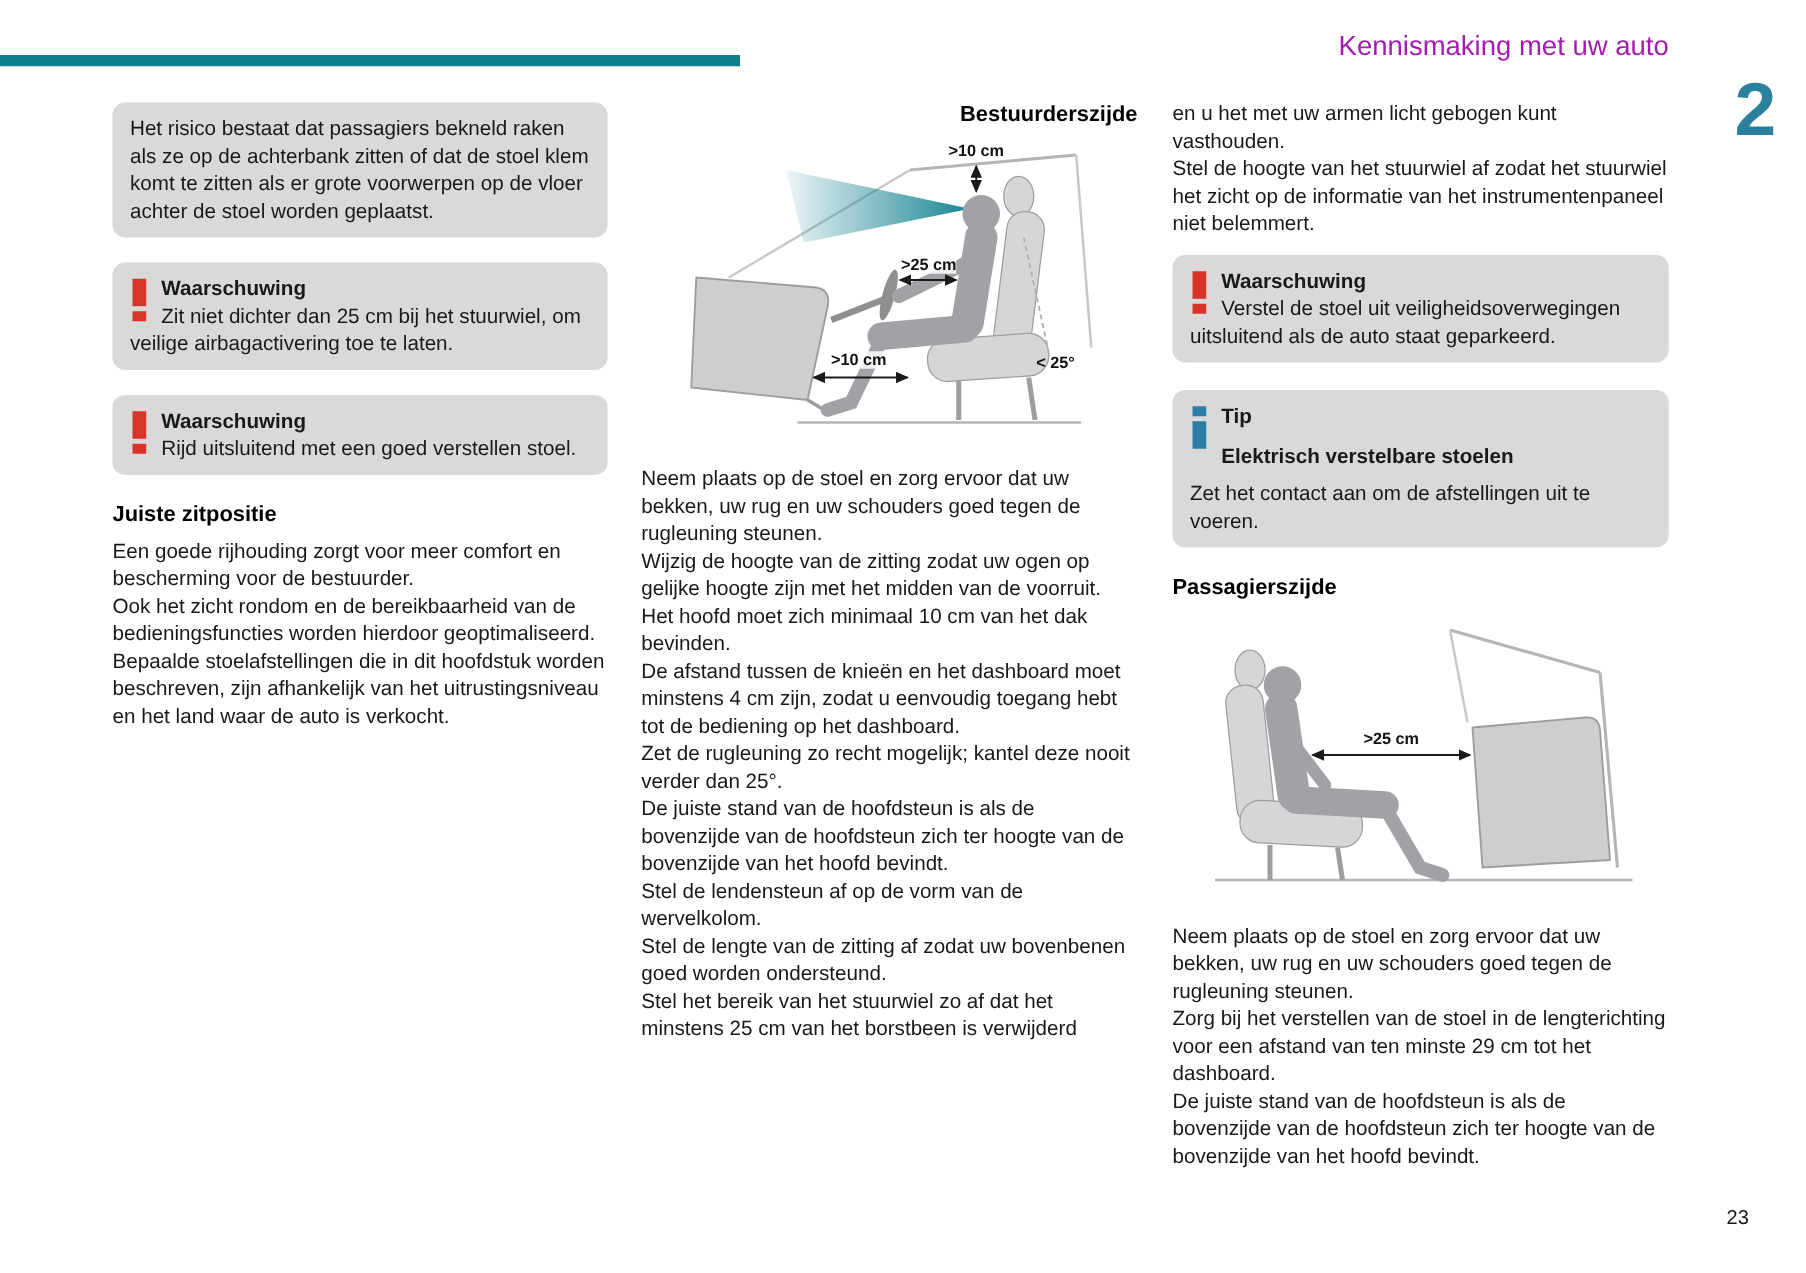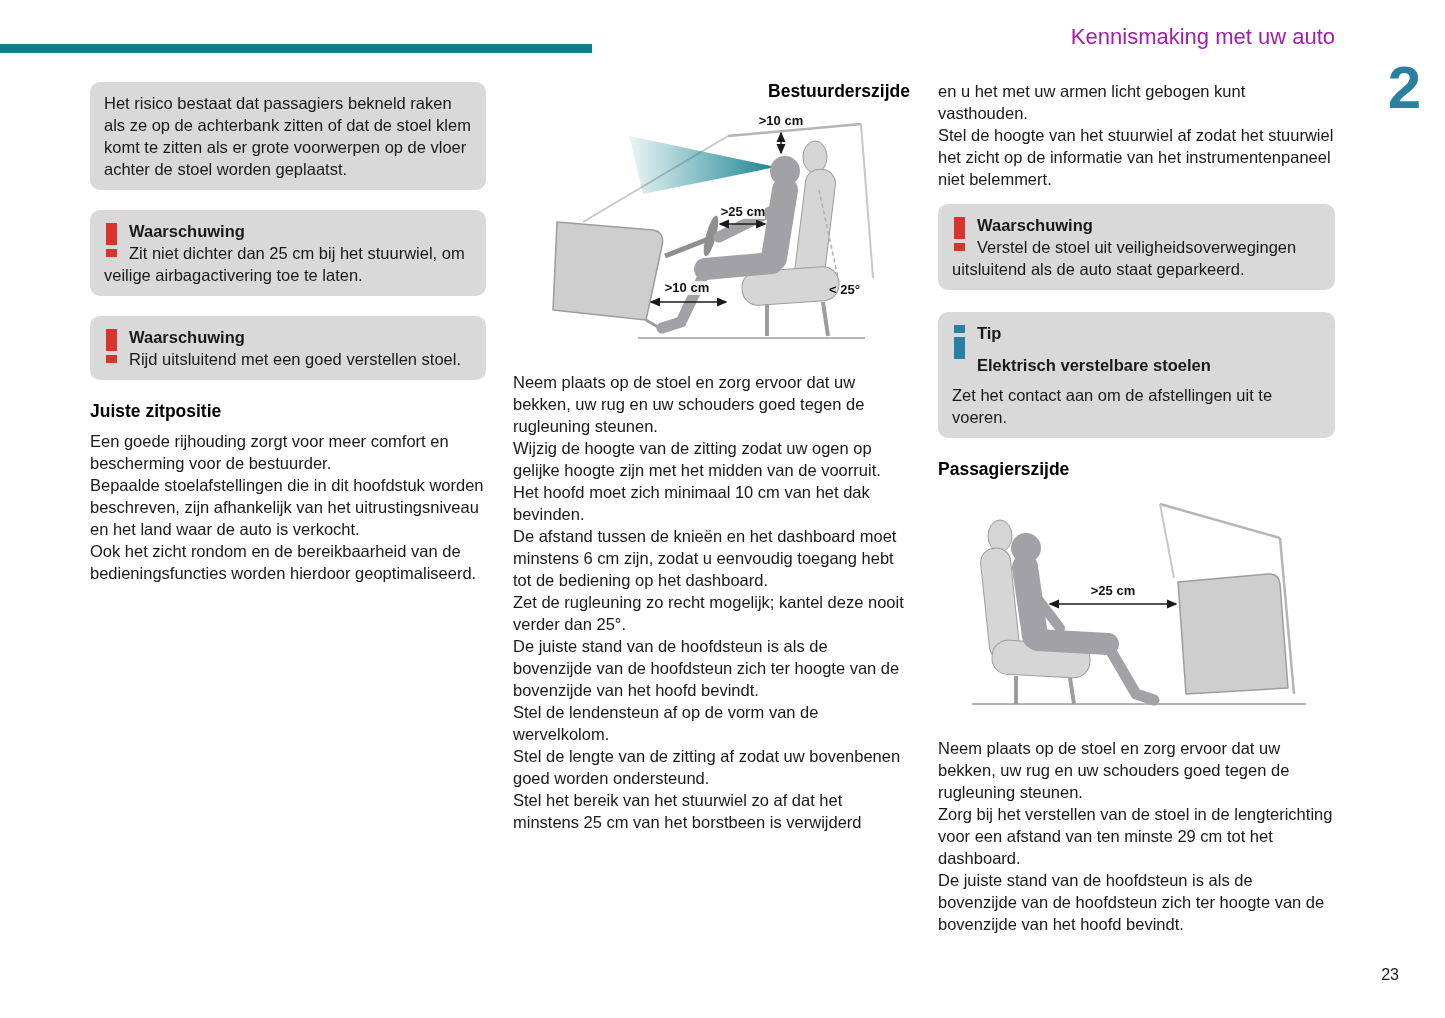--- a/index.html
+++ b/index.html
@@ -70,22 +70,22 @@
     </div>
 
     <div class="gray-box">
       <span class="icon-exclaim"></span>
       <h3 class="box-title">Waarschuwing</h3>
       <p>Rijd uitsluitend met een goed verstellen stoel.</p>
     </div>
 
     <h2 class="section-heading">Juiste zitpositie</h2>
     <p>Een goede rijhouding zorgt voor meer comfort en bescherming voor de bestuurder.</p>
+    <p>Ook het zicht rondom en de bereikbaarheid van de bedieningsfuncties worden hierdoor geoptimaliseerd.</p>
     <p>Bepaalde stoelafstellingen die in dit hoofdstuk worden beschreven, zijn afhankelijk van het uitrustingsniveau en het land waar de auto is verkocht.</p>
-    <p>Ook het zicht rondom en de bereikbaarheid van de bedieningsfuncties worden hierdoor geoptimaliseerd.</p>
   </section>
 
   <section class="col col2">
     <h2 class="section-heading h-top0">Bestuurderszijde</h2>
 
     <figure class="illustration">
       <svg width="397" height="250" viewBox="0 0 397 250">
         <defs>
           <linearGradient id="beamGrad" x1="0%" y1="0%" x2="100%" y2="0%">
             <stop offset="0%" class="beam-stop-weak"></stop>
@@ -133,21 +133,21 @@
         <text class="dim" x="174" y="182" text-anchor="middle">&gt;10 cm</text>
         <line x1="138" y1="192" x2="213" y2="192" stroke="#1a1a1a" stroke-width="1.5" marker-start="url(#arrowhead)" marker-end="url(#arrowhead)"></line>
 
         <text class="dim" x="316" y="184" text-anchor="start">&lt; 25°</text>
       </svg>
     </figure>
 
     <p>Neem plaats op de stoel en zorg ervoor dat uw bekken, uw rug en uw schouders goed tegen de rugleuning steunen.</p>
     <p>Wijzig de hoogte van de zitting zodat uw ogen op gelijke hoogte zijn met het midden van de voorruit.</p>
     <p>Het hoofd moet zich minimaal 10 cm van het dak bevinden.</p>
-    <p>De afstand tussen de knieën en het dashboard moet minstens 6 cm zijn, zodat u eenvoudig toegang hebt tot de bediening op het dashboard.</p>
+    <p>De afstand tussen de knieën en het dashboard moet minstens 4 cm zijn, zodat u eenvoudig toegang hebt tot de bediening op het dashboard.</p>
     <p>Zet de rugleuning zo recht mogelijk; kantel deze nooit verder dan 25°.</p>
     <p>De juiste stand van de hoofdsteun is als de bovenzijde van de hoofdsteun zich ter hoogte van de bovenzijde van het hoofd bevindt.</p>
     <p>Stel de lendensteun af op de vorm van de wervelkolom.</p>
     <p>Stel de lengte van de zitting af zodat uw bovenbenen goed worden ondersteund.</p>
     <p>Stel het bereik van het stuurwiel zo af dat het minstens 25 cm van het borstbeen is verwijderd</p>
   </section>
 
   <section class="col col3">
     <p>en u het met uw armen licht gebogen kunt vasthouden.</p>
     <p>Stel de hoogte van het stuurwiel af zodat het stuurwiel het zicht op de informatie van het instrumentenpaneel niet belemmert.</p>

